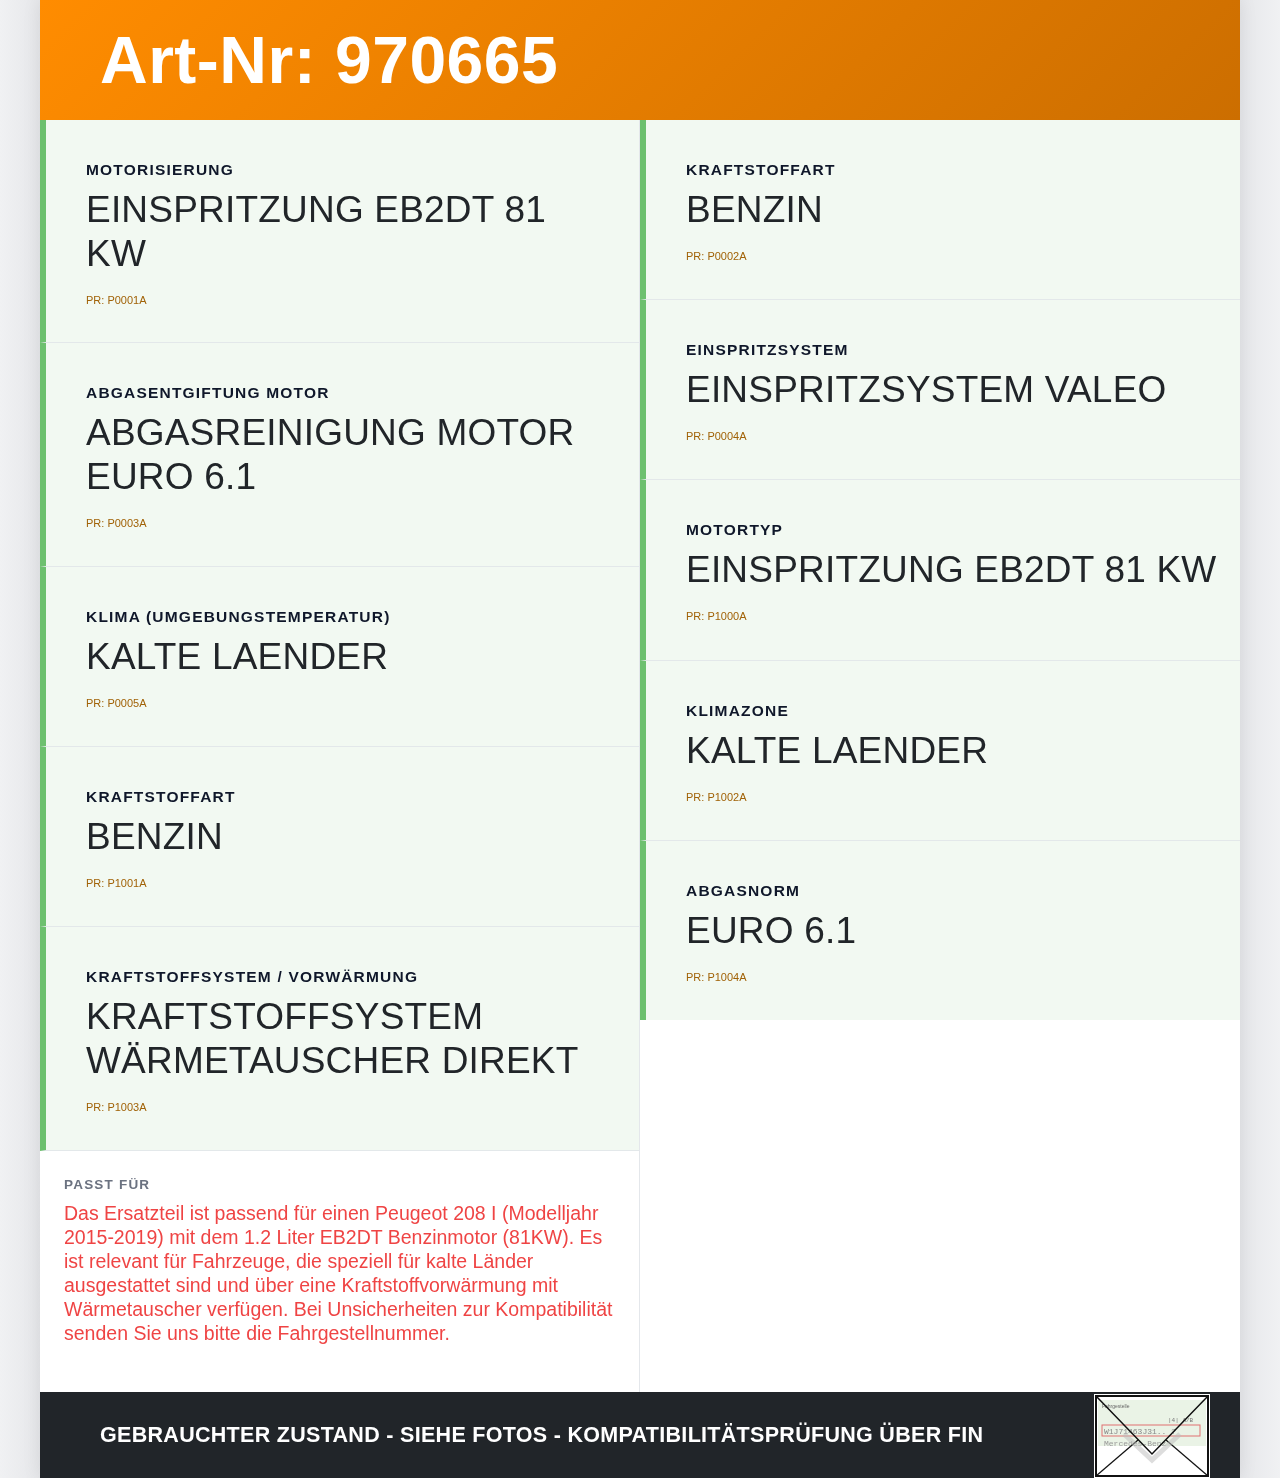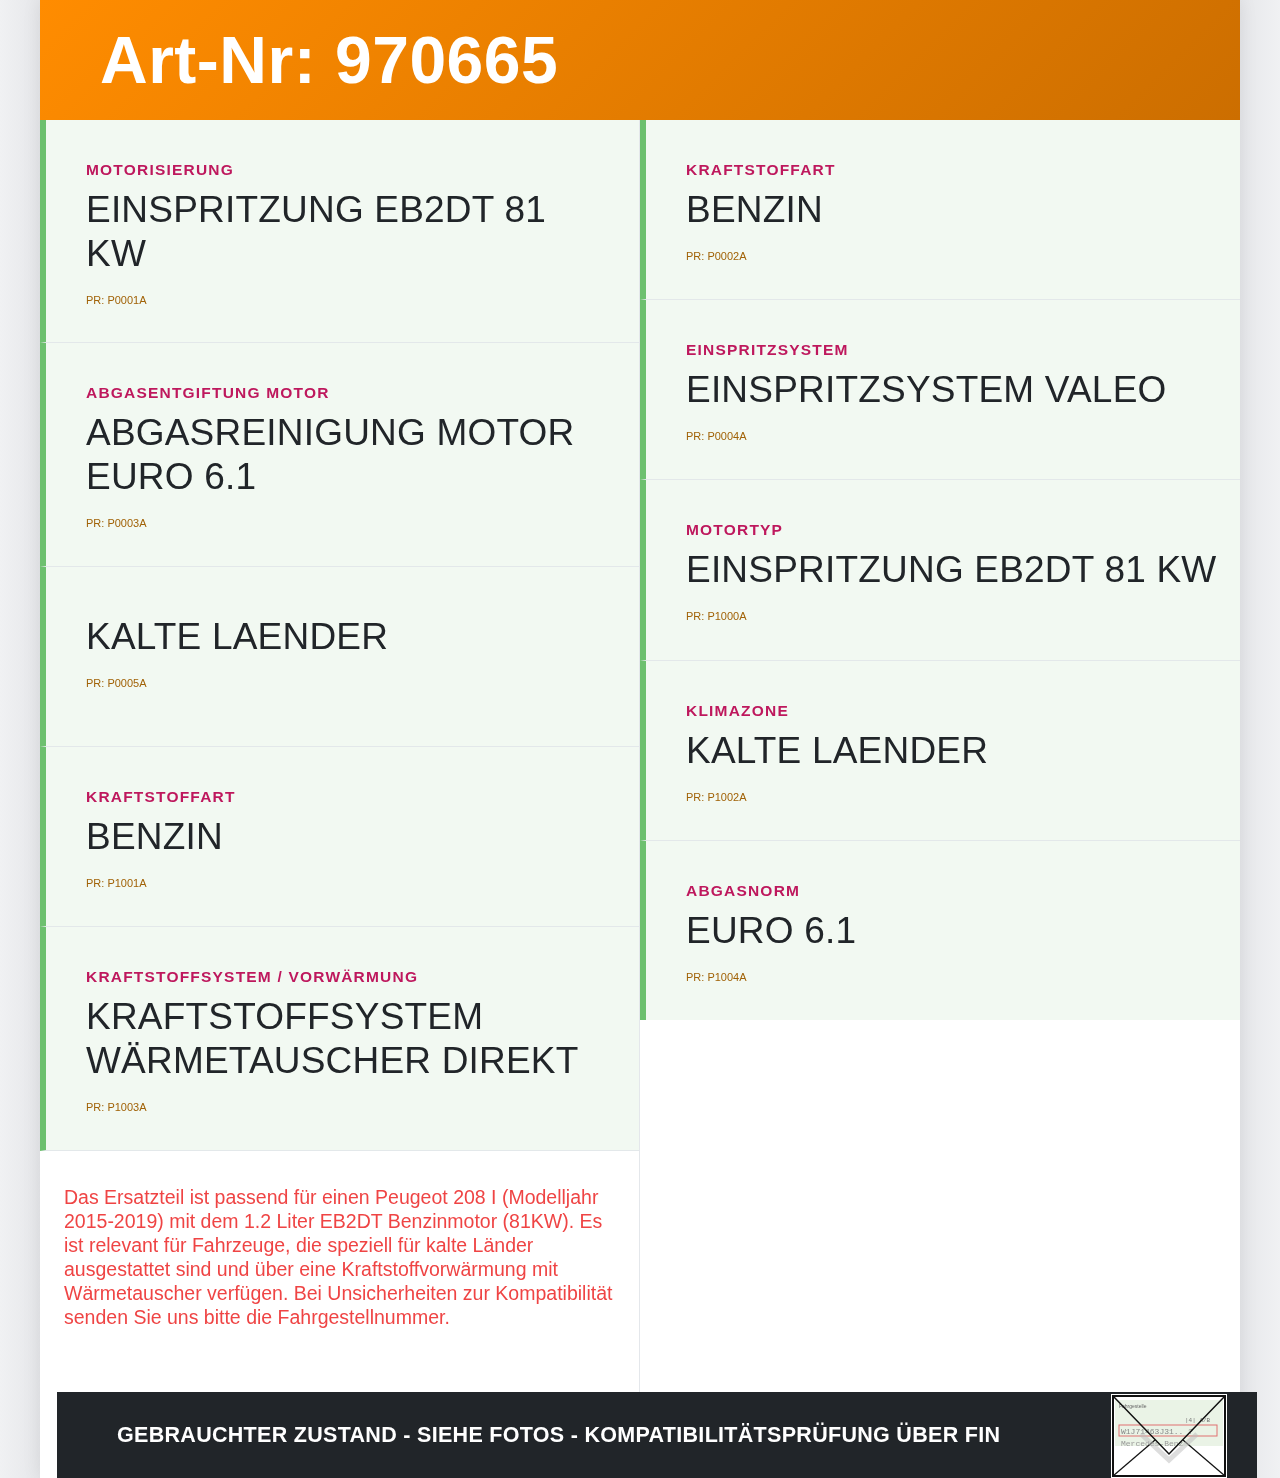--- a/index.html
+++ b/index.html
@@ -49,21 +49,21 @@
     background: #f2f9f2;
     border-left: 6px solid #6cc06e;
     border-bottom: 1px solid #e3e8ea;
     box-sizing: border-box;
     padding: 40px 40px 40px 40px;
   }
   .col.right .cell { border-left: 6px solid #6cc06e; }
   .cell .label {
     font-size: 15.5px;
     font-weight: bold;
-    color: #be185d;
+    color: #0f172a;
     letter-spacing: 1.2px;
     text-transform: uppercase;
     line-height: 20px;
   }
   .cell .value {
     font-size: 37px;
     font-weight: normal;
     color: #212529;
     line-height: 44px;
     margin-top: 8px;
@@ -89,21 +89,21 @@
     line-height: 16px;
   }
   .fit .text {
     margin-top: 8px;
     font-size: 19.5px;
     color: #ef4444;
     line-height: 24px;
   }
   .footer {
     position: absolute;
-    left: 17px;
+    left: 0;
     top: 1392px;
     width: 1200px;
     height: 86px;
     background: #212529;
     display: flex;
     align-items: center;
   }
   .footer .note {
     padding-left: 60px;
     color: #ffffff;
@@ -136,34 +136,36 @@
         <div class="label">MOTORISIERUNG</div>
         <div class="value" style="width:470px;">EINSPRITZUNG EB2DT 81 KW</div>
         <div class="code">PR: P0001A</div>
       </div>
       <div class="cell" style="height:224px;">
         <div class="label">ABGASENTGIFTUNG MOTOR</div>
         <div class="value" style="width:490px;">ABGASREINIGUNG MOTOR EURO 6.1</div>
         <div class="code">PR: P0003A</div>
       </div>
       <div class="cell" style="height:180px;">
+        <div class="label">KLIMA (UMGEBUNGSTEMPERATUR)</div>
         <div class="value">KALTE LAENDER</div>
         <div class="code">PR: P0005A</div>
       </div>
       <div class="cell" style="height:180px;">
         <div class="label">KRAFTSTOFFART</div>
         <div class="value">BENZIN</div>
         <div class="code">PR: P1001A</div>
       </div>
       <div class="cell" style="height:224px;">
         <div class="label">KRAFTSTOFFSYSTEM / VORWÄRMUNG</div>
         <div class="value" style="width:500px;">KRAFTSTOFFSYSTEM WÄRMETAUSCHER DIREKT</div>
         <div class="code">PR: P1003A</div>
       </div>
       <div class="fit">
+        <div class="label">PASST FÜR</div>
         <div class="text">Das Ersatzteil ist passend für einen Peugeot 208 I (Modelljahr 2015-2019) mit dem 1.2 Liter EB2DT Benzinmotor (81KW). Es ist relevant für Fahrzeuge, die speziell für kalte Länder ausgestattet sind und über eine Kraftstoffvorwärmung mit Wärmetauscher verfügen. Bei Unsicherheiten zur Kompatibilität senden Sie uns bitte die Fahrgestellnummer.</div>
       </div>
     </div>
 
     <div class="col right">
       <div class="cell" style="height:180px;">
         <div class="label">KRAFTSTOFFART</div>
         <div class="value">BENZIN</div>
         <div class="code">PR: P0002A</div>
       </div>

